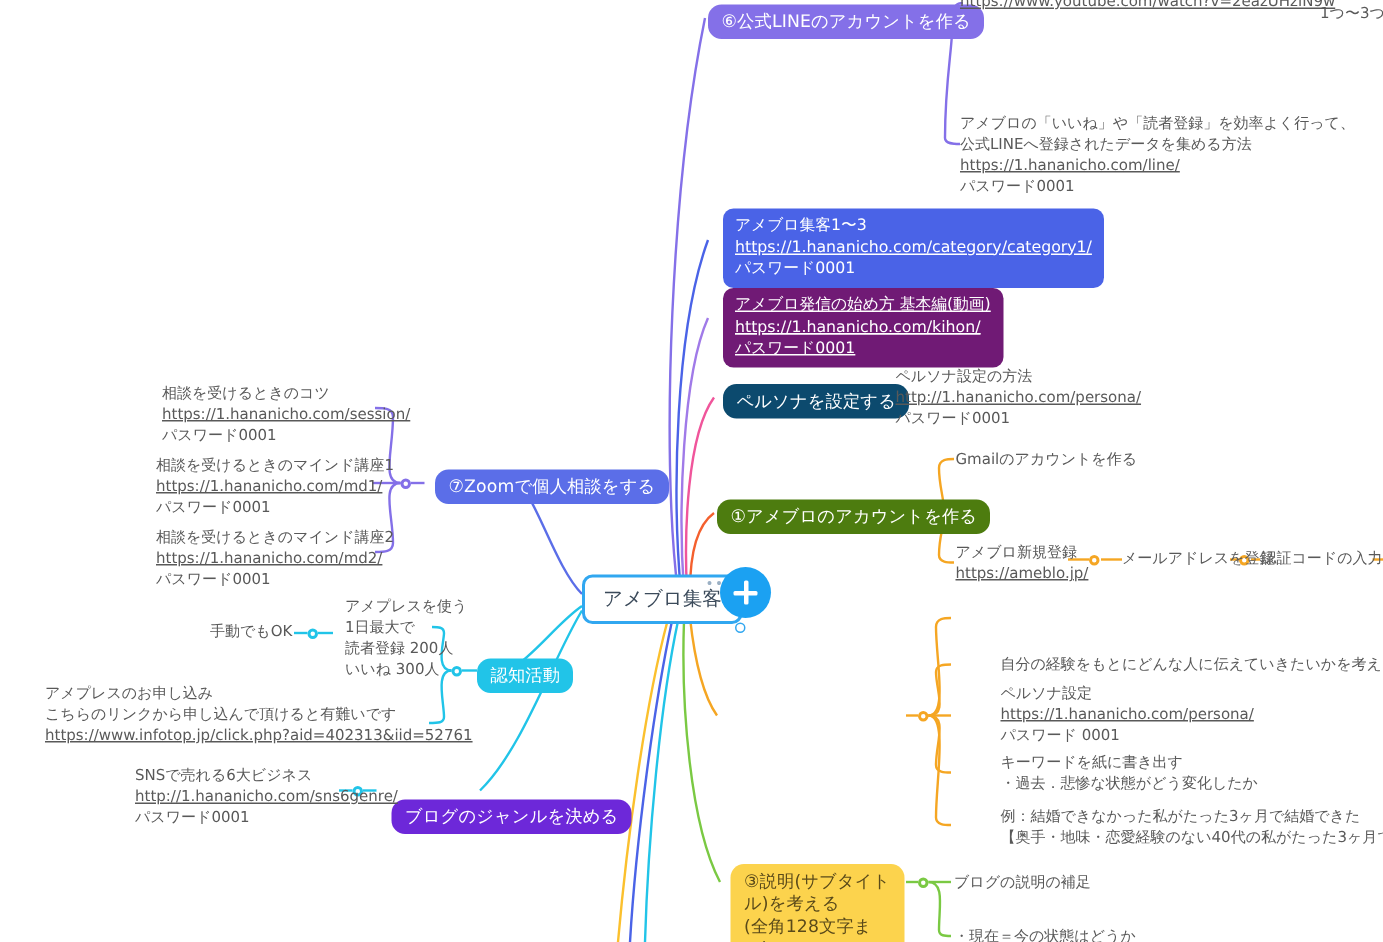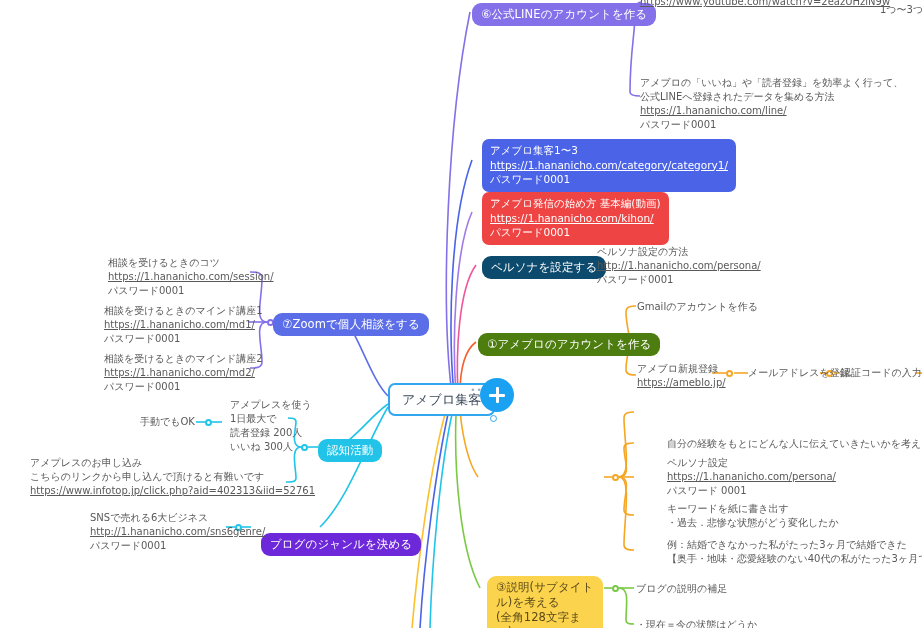--- a/index.html
+++ b/index.html
@@ -183,21 +183,21 @@
     <div class="u">https://1.hananicho.com/line/</div>
     <div>パスワード0001</div>
   </div>
 
   <div class="node boxnode" style="left:482px;top:139px;background:#4a63e7;">
     <div>アメブロ集客1〜3</div>
     <div class="u">https://1.hananicho.com/category/category1/</div>
     <div>パスワード0001</div>
   </div>
 
-  <div class="node boxnode" style="left:482px;top:192px;background:#ef4444;">
+  <div class="node boxnode" style="left:482px;top:192px;background:#701a75;text-decoration:underline;">
     <div>アメブロ発信の始め方 基本編(動画)</div>
     <div class="u">https://1.hananicho.com/kihon/</div>
     <div>パスワード0001</div>
   </div>
 
   <div class="node topic" style="left:482px;top:256px;background:#0c4a6e;">
     <span>ペルソナを設定する</span>
   </div>
   <div class="node leaf" style="left:597px;top:245px;">
     <div>ペルソナ設定の方法</div>
@@ -243,21 +243,21 @@
     <div>③説明(サブタイトル)を考える</div>
     <div>(全角128文字まで)</div>
   </div>
   <div class="node leaf" style="left:636px;top:582px;">
     <div>ブログの説明の補足</div>
   </div>
   <div class="node leaf" style="left:636px;top:618px;">
     <div>・現在＝今の状態はどうか</div>
   </div>
 
-  <div class="node topic" style="left:273px;top:313px;background:#5b6ee8;">
+  <div class="node topic" style="left:290px;top:313px;background:#5b6ee8;">
     <span>⑦Zoomで個人相談をする</span>
   </div>
   <div class="node leaf" style="left:108px;top:256px;">
     <div>相談を受けるときのコツ</div>
     <div class="u">https://1.hananicho.com/session/</div>
     <div>パスワード0001</div>
   </div>
   <div class="node leaf" style="left:104px;top:304px;">
     <div>相談を受けるときのマインド講座1</div>
     <div class="u">https://1.hananicho.com/md1/</div>

